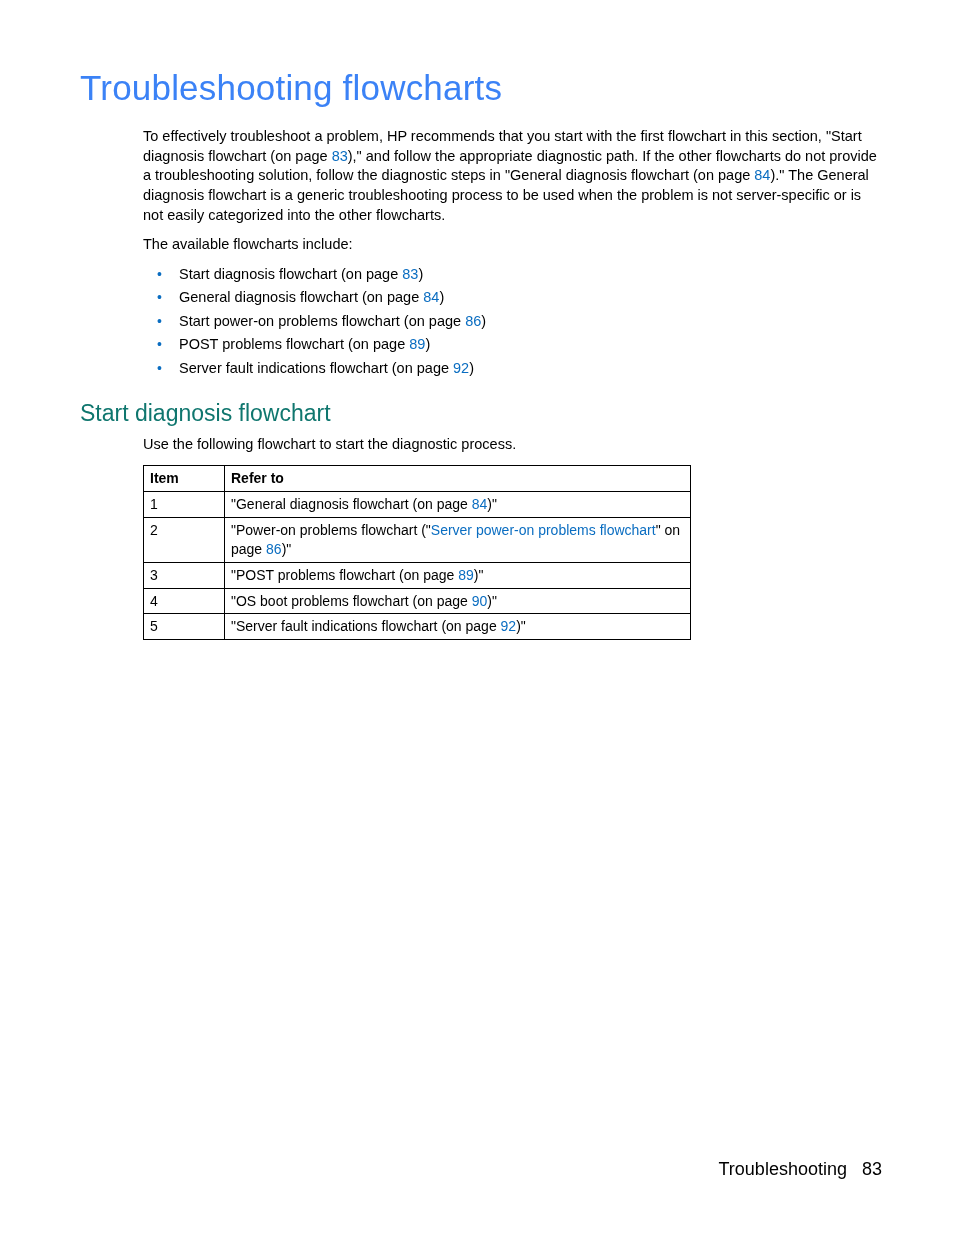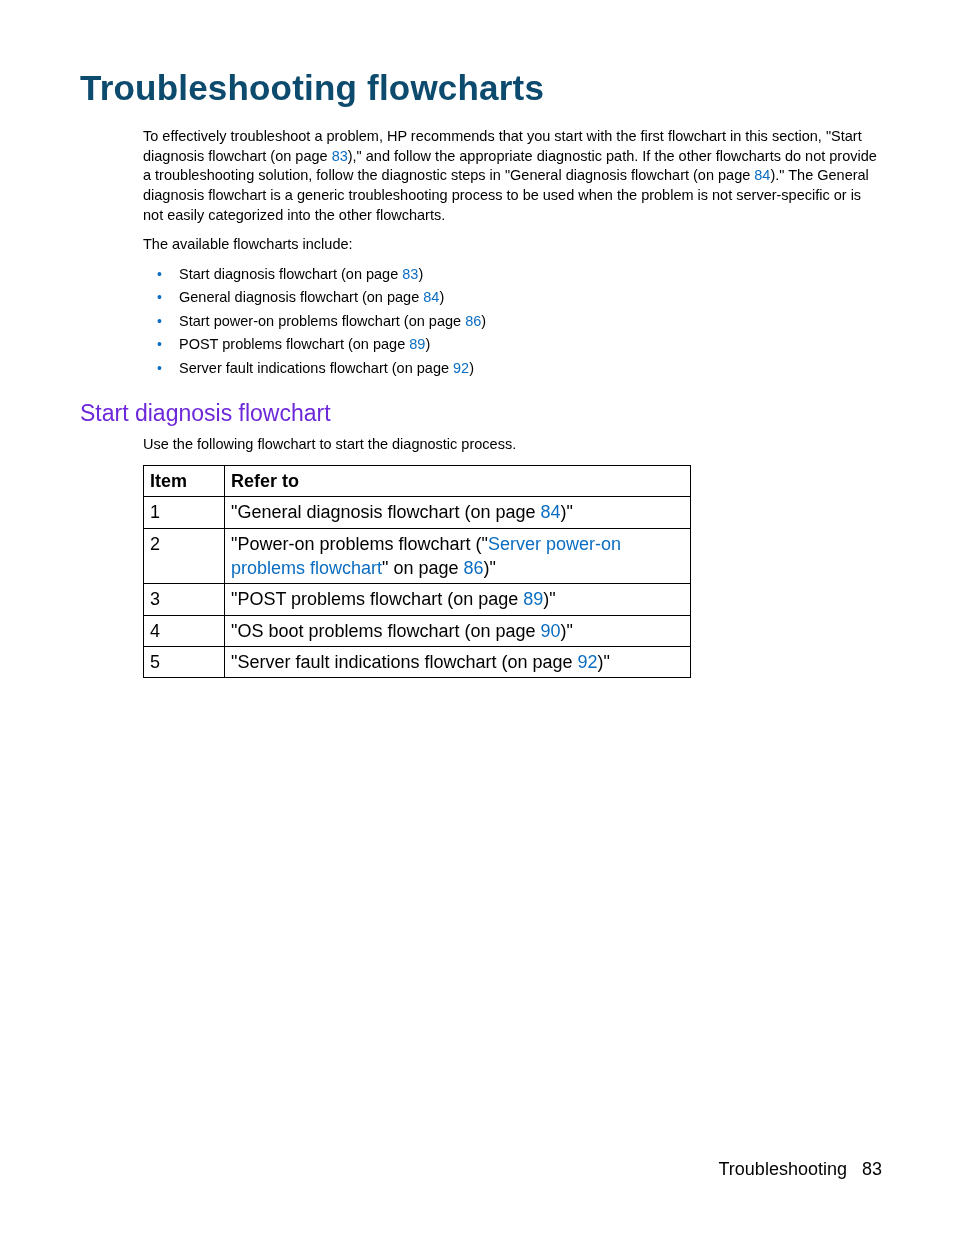--- a/index.html
+++ b/index.html
@@ -14,28 +14,28 @@
     font-size: 14.5px;
     line-height: 1.35;
   }
   .page {
     padding: 64px 72px 64px 80px;
     box-sizing: border-box;
     position: relative;
     height: 100%;
   }
   h1 {
-    color: #0c4a6e;
-    font-weight: 700;
+    color: #3b82f6;
+    font-weight: 400;
     font-size: 35px;
     margin: 0 0 16px 0;
     letter-spacing: 0.2px;
   }
   h2 {
-    color: #6d28d9;
+    color: #0f766e;
     font-weight: 300;
     font-size: 23px;
     margin: 20px 0 6px 0;
   }
   .indent {
     margin-left: 63px;
   }
   p { margin: 0 0 10px 0; }
   a.pg {
     color: #0a6dc1;
@@ -57,21 +57,21 @@
     left: 14px;
     top: 0;
     color: #0a6dc1;
     font-size: 14px;
     line-height: 1.35;
   }
   table.ref {
     border-collapse: collapse;
     margin-top: 6px;
     width: 548px;
-    font-size: 18px;
+    font-size: 14px;
   }
   table.ref th, table.ref td {
     border: 1px solid #000;
     text-align: left;
     padding: 3px 6px;
     vertical-align: top;
   }
   table.ref th {
     font-weight: bold;
   }

